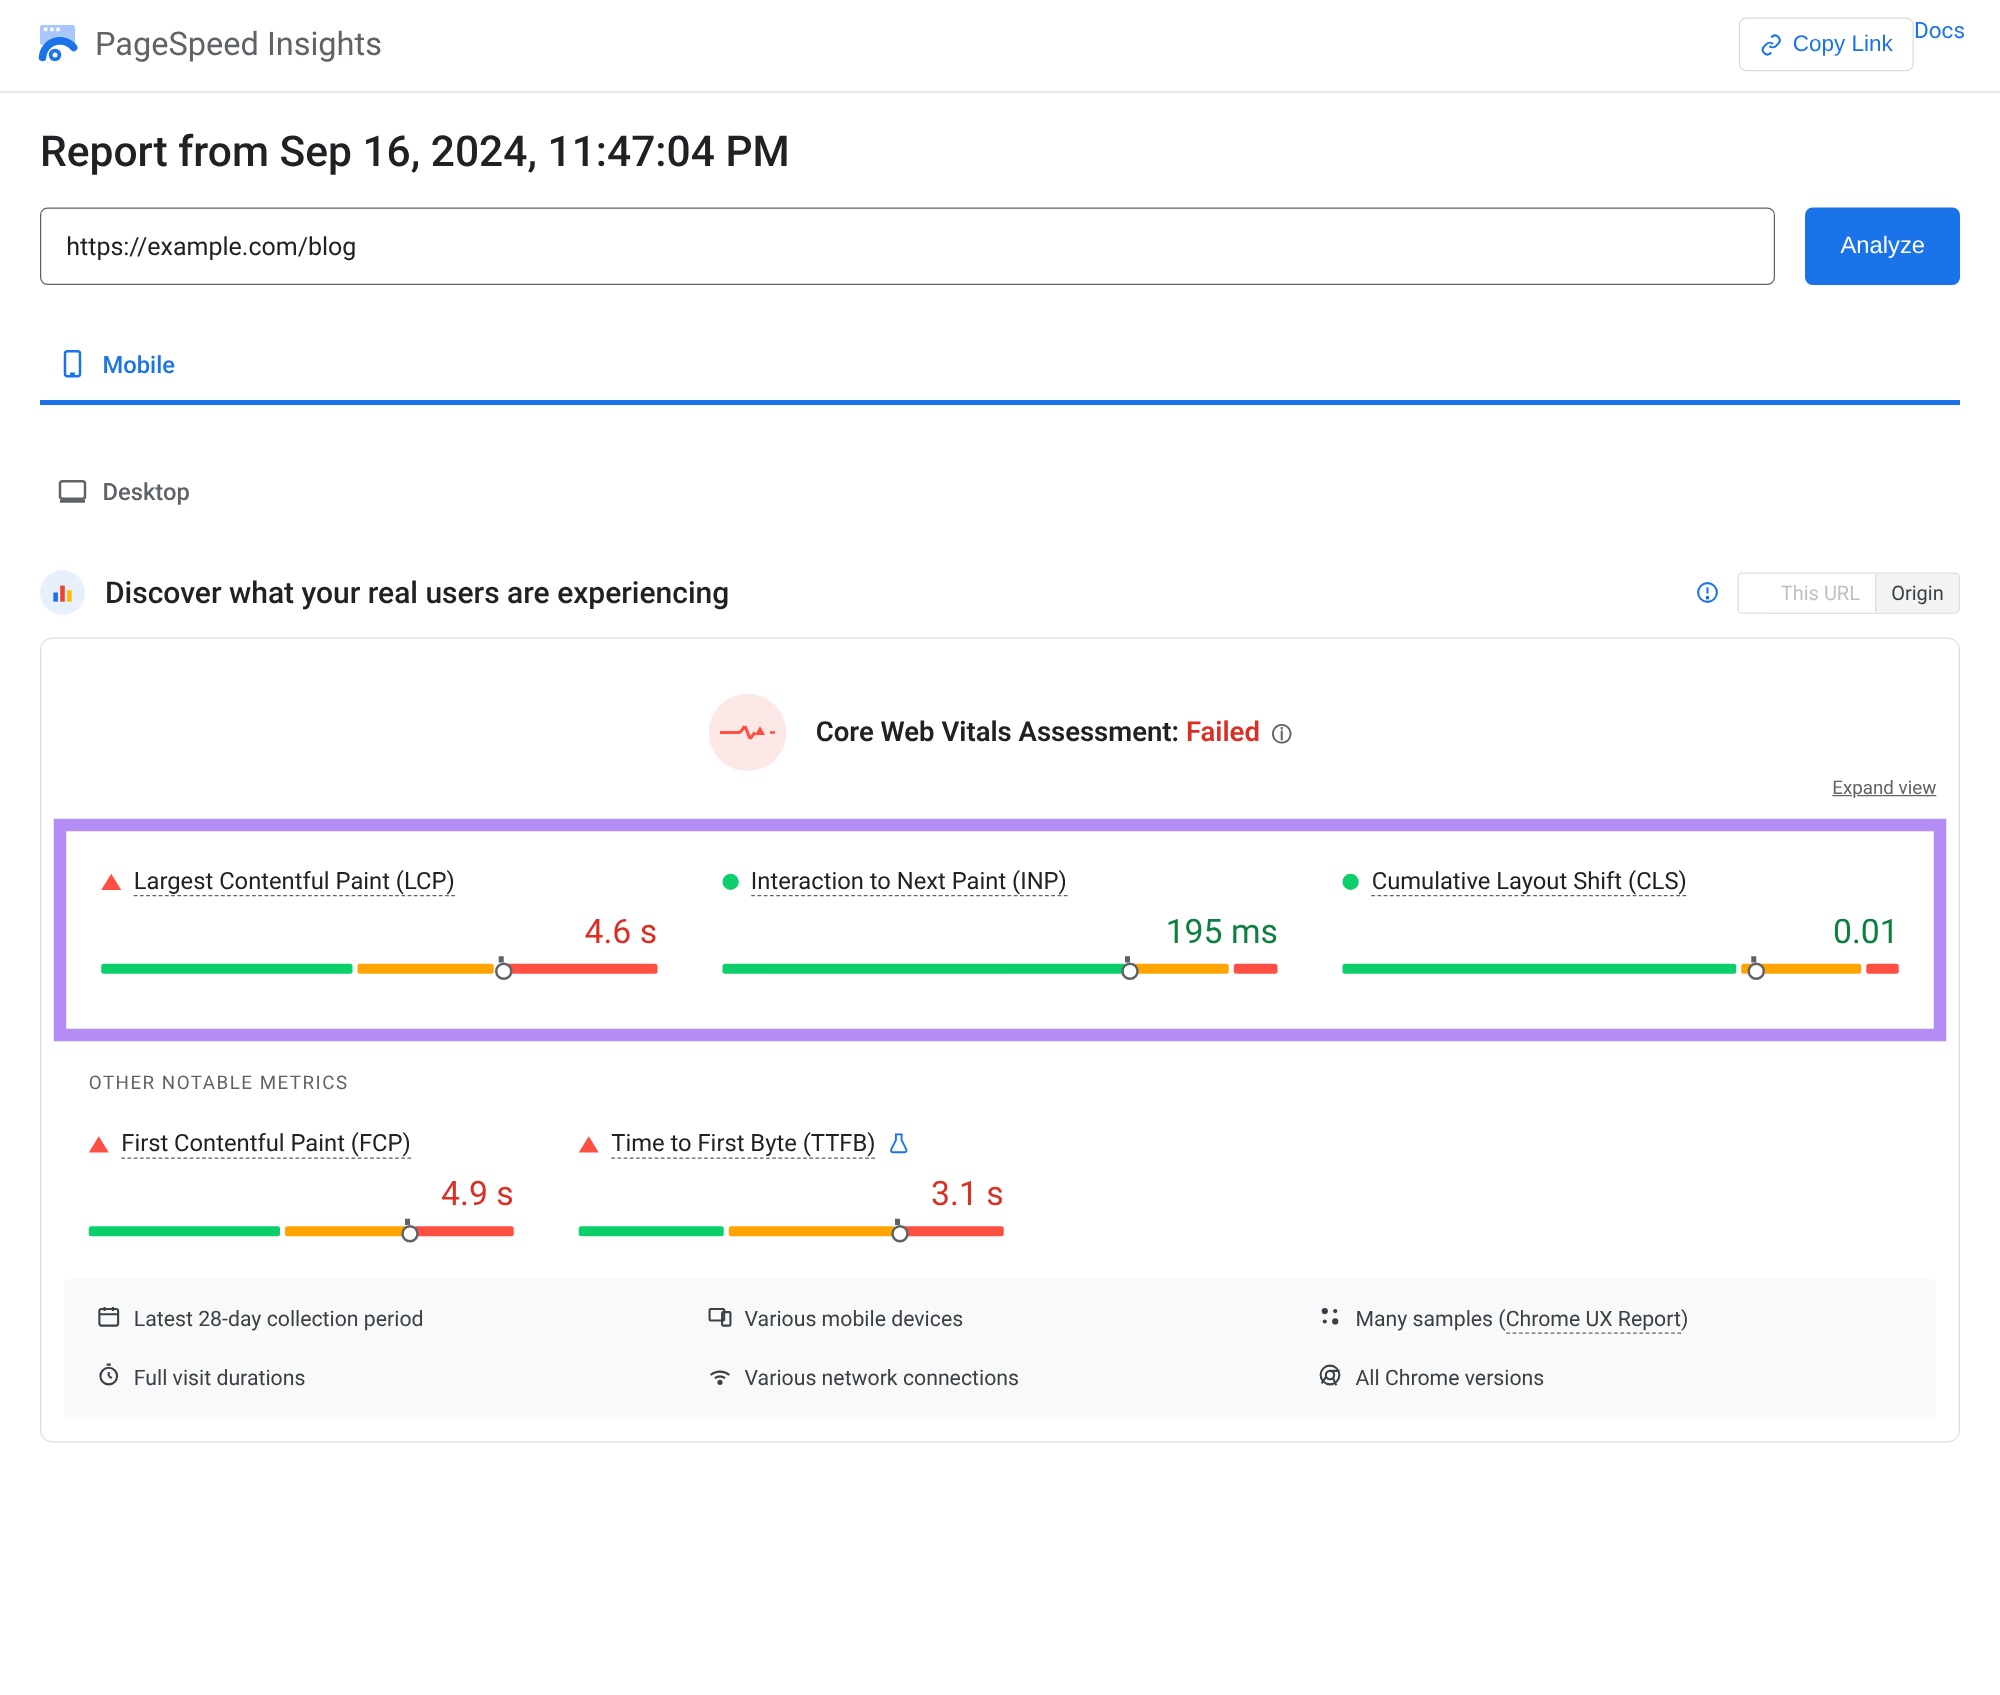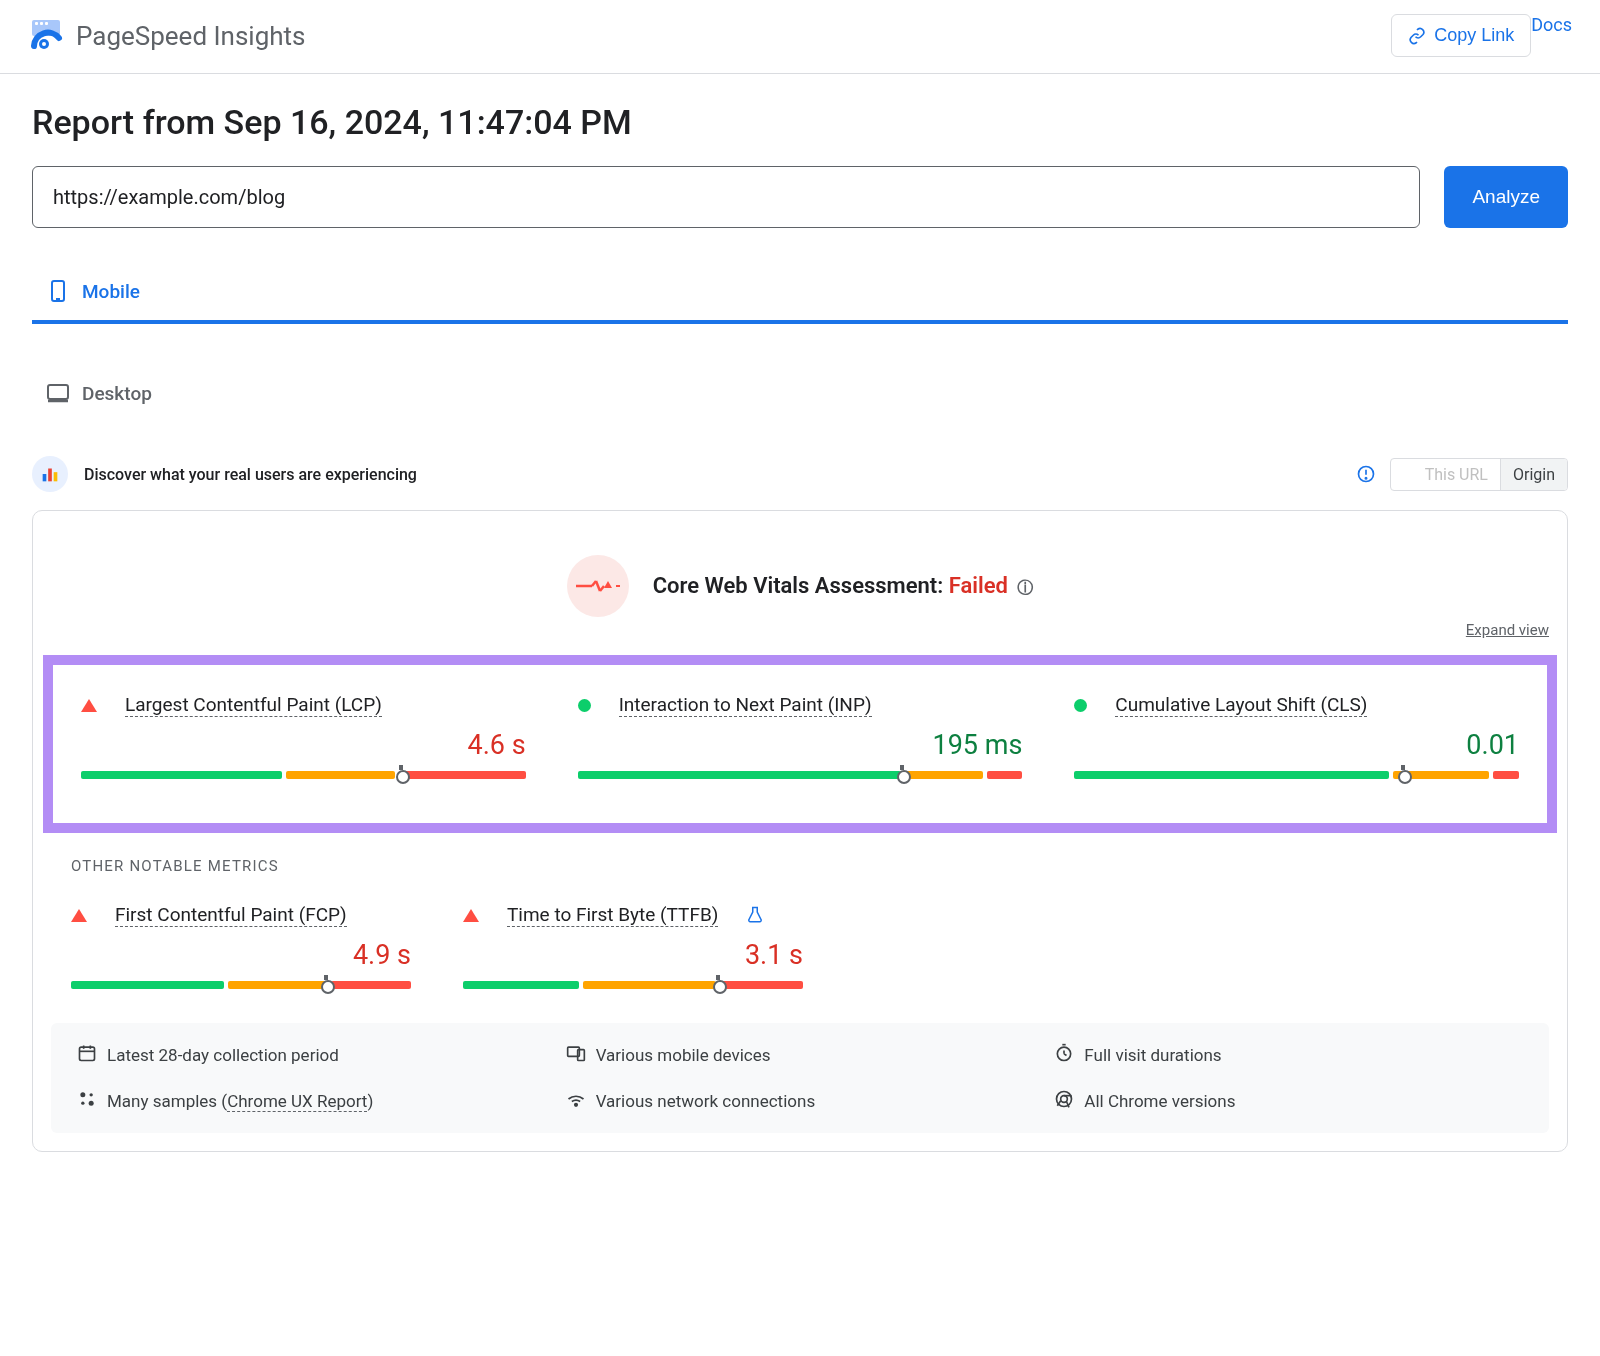--- a/index.html
+++ b/index.html
@@ -46,42 +46,42 @@
   .tab.active { color: #1a73e8; border-bottom: 4px solid #1a73e8; }
   .tab.inactive { color: #5f6368; }
   .tab svg { width: 24px; height: 30px; }
 
   .discover-row {
     display: flex; align-items: center; justify-content: space-between;
     margin-bottom: 18px;
   }
   .discover-left { display: flex; align-items: center; gap: 16px; }
   .crux-icon { width: 36px; height: 36px; background: #e8f0fe; border-radius: 50%; display: flex; align-items: center; justify-content: center; }
-  .discover-title { font-size: 16px; font-weight: 500; }
+  .discover-title { font-size: 24px; font-weight: 500; }
   .discover-right { display: flex; align-items: center; gap: 14px; }
   .info-icon { color: #1a73e8; }
   .segmented {
     display: flex; border: 1px solid #dadce0; border-radius: 4px; overflow: hidden; padding-left: 22px;
   }
   .segmented .seg { padding: 6px 12px; font-size: 16px; cursor: pointer; }
   .segmented .seg.disabled { color: #c0c0c0; background: #fff; }
   .segmented .seg.active { background: #f1f3f4; color: #3c4043; border-left: 1px solid #dadce0; }
 
   .card { border: 1px solid #dadce0; border-radius: 10px; padding: 0 0 12px 0; }
   .cwv-assess { display: flex; align-items: center; justify-content: center; gap: 24px; padding: 44px 0 14px 0; position: relative; }
   .cwv-badge { width: 62px; height: 62px; border-radius: 50%; background: #fce8e6; display: flex; align-items: center; justify-content: center; }
   .cwv-text { font-size: 22px; font-weight: 600; }
   .cwv-status { color: #d93025; }
   .help-icon { color: #5f6368; font-size: 16px; }
   .expand-link { position: absolute; right: 18px; bottom: -8px; font-size: 15px; color: #5f6368; text-decoration: underline; cursor: pointer; }
 
   .highlight-box { margin: 24px 10px 0 10px; border: 10px solid #b38df5; padding: 28px 28px 44px 28px; }
   .metrics-grid { display: flex; gap: 52px; }
   .metric { flex: 1; }
-  .metric-head { display: flex; align-items: center; gap: 28px; margin-bottom: 12px; }
+  .metric-head { display: flex; align-items: center; gap: 10px; margin-bottom: 12px; }
   .metric-name { font-size: 19px; color: #202124; border-bottom: 1px dashed #5f6368; cursor: pointer; }
   .metric-value { font-size: 27px; font-weight: 400; text-align: right; margin-bottom: 10px; }
   .metric-value.bad { color: #d93025; }
   .metric-value.good { color: #0d8040; }
   .dist-bar { position: relative; height: 8px; display: flex; gap: 4px; }
   .dist-bar .seg-g, .dist-bar .seg-y, .dist-bar .seg-r { height: 8px; border-radius: 2px; }
   .seg-g { background: #0cce6b; }
   .seg-y { background: #ffa400; }
   .seg-r { background: #ff4e42; }
   .dist-bar .marker { position: absolute; top: -6px; width: 10px; height: 20px; transform: translateX(-50%); }
@@ -294,39 +294,39 @@
           <span>Latest 28-day collection period</span>
         </div>
         <div class="footer-item">
           <span><svg viewBox="0 0 24 24" fill="none" stroke="currentColor" stroke-width="2">
               <rect x="2" y="5" width="14" height="11" rx="1"></rect>
               <rect x="14" y="8" width="8" height="13" rx="1"></rect>
             </svg></span>
           <span>Various mobile devices</span>
         </div>
         <div class="footer-item">
-          <span><svg viewBox="0 0 24 24" fill="none" stroke="currentColor" stroke-width="2">
-              <circle cx="12" cy="13" r="8"></circle>
-              <line x1="12" y1="9" x2="12" y2="13"></line>
-              <line x1="12" y1="13" x2="15" y2="15"></line>
-              <line x1="10" y1="2" x2="14" y2="2"></line>
-            </svg></span>
-          <span>Full visit durations</span>
-        </div>
-        <div class="footer-item">
           <span><svg viewBox="0 0 24 24" fill="currentColor">
               <circle cx="7" cy="7" r="3"></circle>
               <circle cx="17" cy="7" r="2"></circle>
               <circle cx="7" cy="17" r="2"></circle>
               <circle cx="17" cy="17" r="3"></circle>
             </svg></span>
           <span>Many samples (<span class="footer-link">Chrome UX Report</span>)</span>
         </div>
         <div class="footer-item">
           <span><svg viewBox="0 0 24 24" fill="none" stroke="currentColor" stroke-width="2">
+              <circle cx="12" cy="13" r="8"></circle>
+              <line x1="12" y1="9" x2="12" y2="13"></line>
+              <line x1="12" y1="13" x2="15" y2="15"></line>
+              <line x1="10" y1="2" x2="14" y2="2"></line>
+            </svg></span>
+          <span>Full visit durations</span>
+        </div>
+        <div class="footer-item">
+          <span><svg viewBox="0 0 24 24" fill="none" stroke="currentColor" stroke-width="2">
               <path d="M3 12a14 14 0 0 1 18 0"></path>
               <path d="M7 15a9 9 0 0 1 10 0"></path>
               <circle cx="12" cy="19" r="1.5" fill="currentColor"></circle>
             </svg></span>
           <span>Various network connections</span>
         </div>
         <div class="footer-item">
           <span><svg viewBox="0 0 24 24" fill="none" stroke="currentColor" stroke-width="2">
               <circle cx="12" cy="12" r="9"></circle>
               <circle cx="12" cy="12" r="4"></circle>

